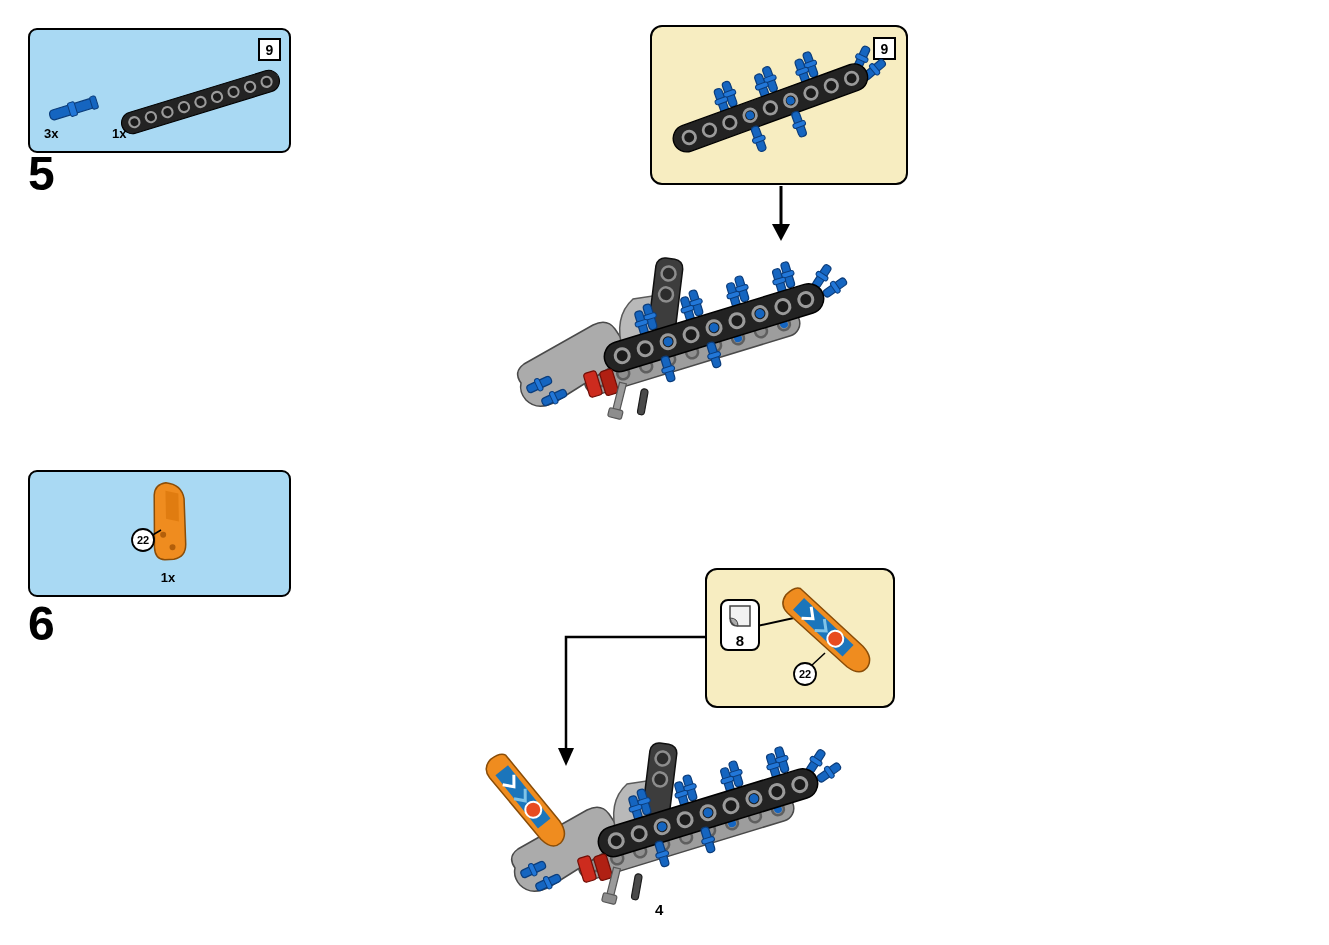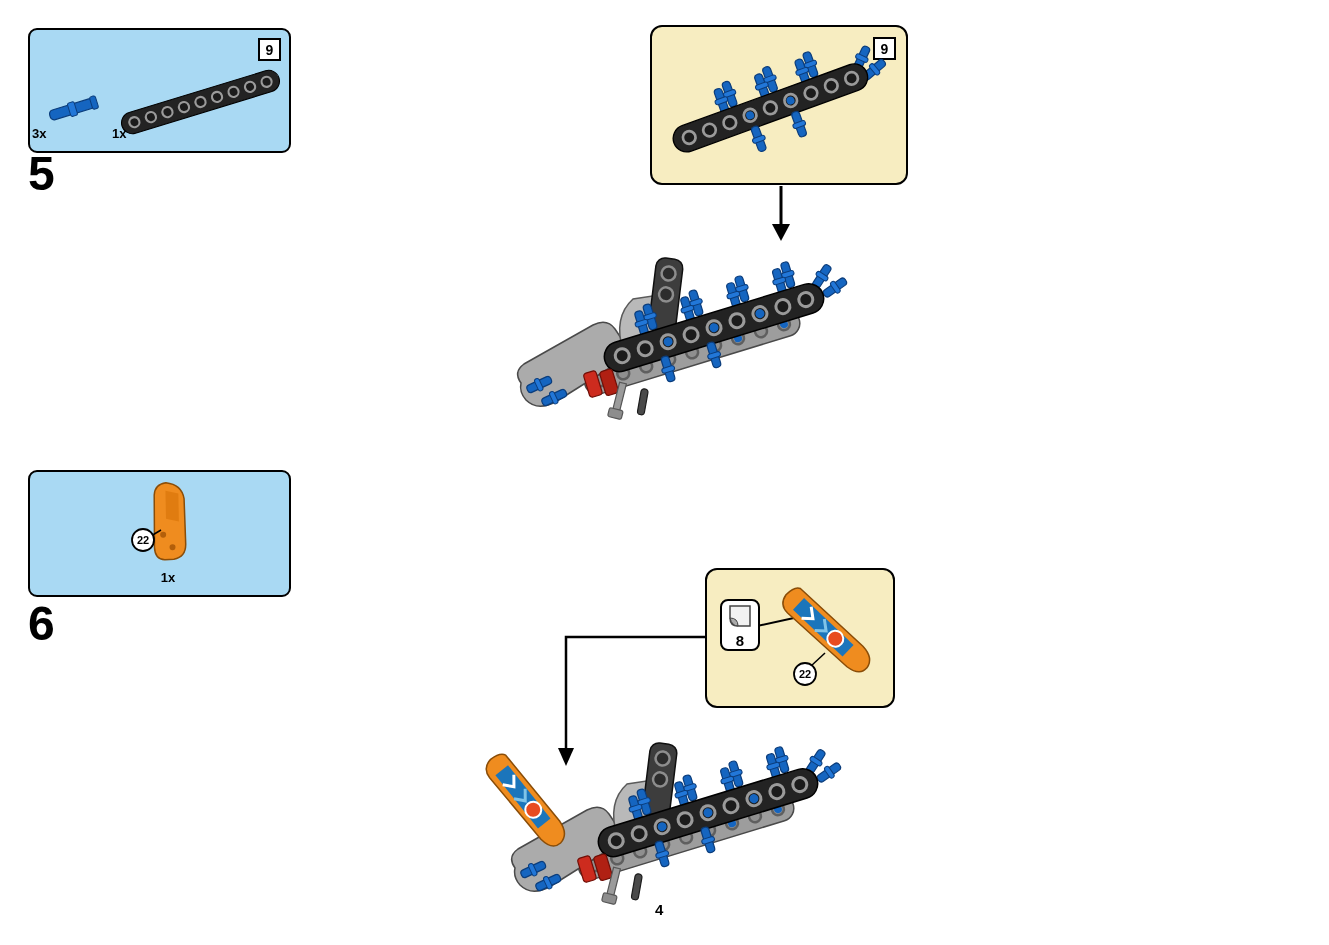--- a/index.html
+++ b/index.html
@@ -127,21 +127,21 @@
           <rect x="0" y="-5" width="46" height="10" rx="4" fill="#1565c0" stroke="#0b3d7c" stroke-width="1.2"></rect>
           <rect x="20" y="-7" width="7" height="14" rx="2" fill="#2277d8" stroke="#0b3d7c" stroke-width="1"></rect>
           <rect x="43" y="-6.5" width="6" height="13" rx="2" fill="#1565c0" stroke="#0b3d7c" stroke-width="1"></rect>
         </g>
       </svg>
       <svg style="position:absolute; left:86px; top:22px" width="178" height="98">
         <g transform="translate(6,74) rotate(-17) scale(0.72)">
           <use href="#beam9"></use>
         </g>
       </svg>
-      <div class="count" style="left:2px; top:96px">3x</div>
+      <div class="count" style="left:14px; top:96px">3x</div>
       <div class="count" style="left:82px; top:96px">1x</div>
     </div>
 
     <div class="step-number" style="left:28px; top:150px">5</div>
 
     <div class="callout" style="left:650px; top:25px; width:258px; height:160px">
       <div class="badge" style="right:10px; top:10px">9</div>
       <svg style="position:absolute; left:0; top:0" width="258" height="160">
         <g transform="translate(22,116) rotate(-20)">
           <use href="#pin-pair" transform="translate(59,-10)"></use>

